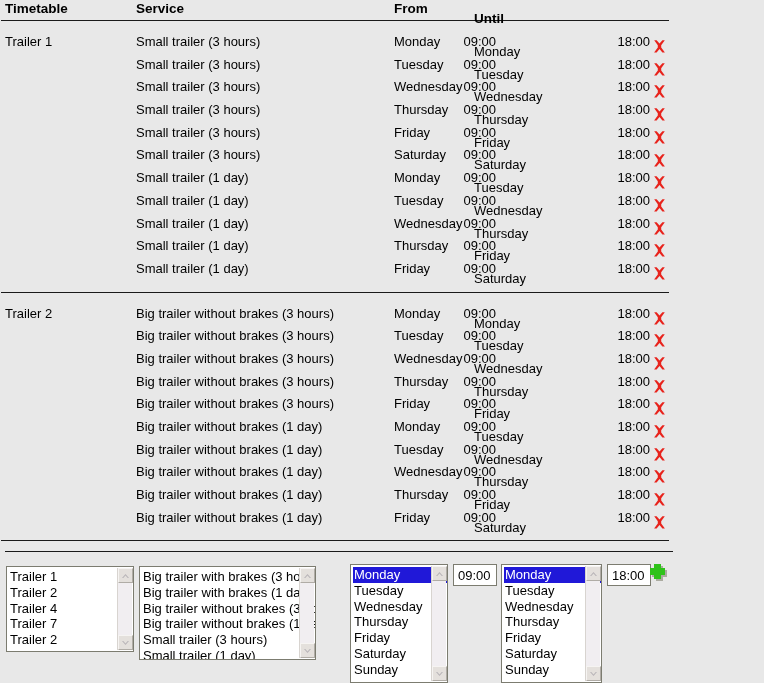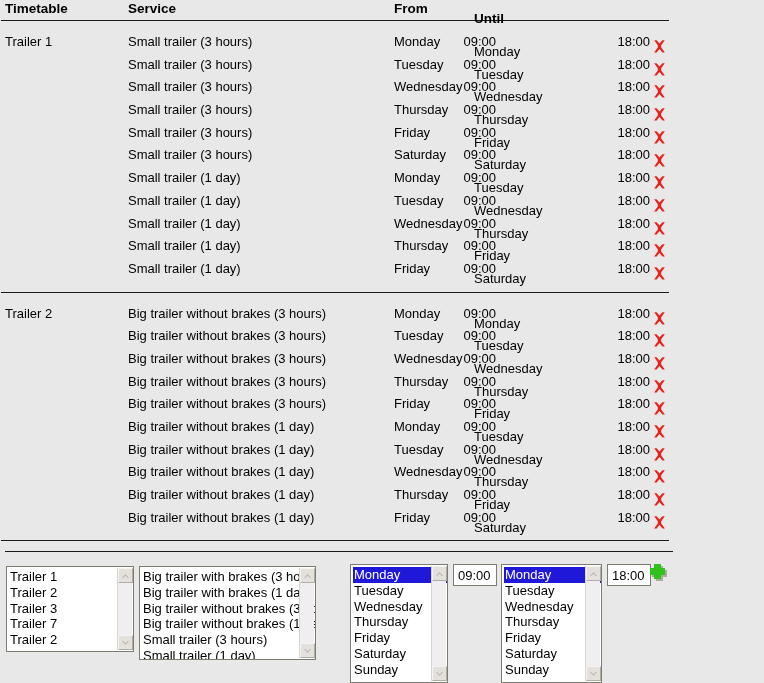--- a/index.html
+++ b/index.html
@@ -58,21 +58,21 @@
   .cell {
     position: absolute;
     top: 0;
     line-height: 22.7px;
     white-space: nowrap;
     font-size: 13px;
   }
 
   
   .c-trailer { left: 5px;   }
-  .c-service { left: 128px; }
+  .c-service { left: 136px; }
   .c-fromday { left: 350px; padding-left: 44px; }
   .c-fromtime{ left: 448px; width: 48px; text-align: right; }
   .c-untilday{ left: 474px; margin-top: 10px; }
   .c-untiltime{left: 602px; width: 48px; text-align: right; }
   .c-del     { left: 652px; top: 4px; }
 
   .group-head-spacer { height: 10px; }
   .group-tail-spacer { height: 11px; }
 
   
@@ -432,21 +432,21 @@
 
 </div>
 
 <div class="form-rule"></div>
 
 <div class="form-area">
 
   <div class="listbox" id="lb-trailer">
       <div class="opt">Trailer 1</div>
       <div class="opt">Trailer 2</div>
-      <div class="opt">Trailer 3</div>
+      <div class="opt">Trailer 4</div>
       <div class="opt">Trailer 7</div>
       <div class="opt">Trailer 2</div>
     <div class="sbar">
       <div class="sbtn up">
         <svg width="9" height="6" viewBox="0 0 9 6">
             <path d="M4.5 1 L8 5 L6.7 5 L4.5 2.6 L2.3 5 L1 5 Z" fill="#b8b4b8"></path>
           </svg>
       </div>
       <div class="sbtn down">
         <svg width="9" height="6" viewBox="0 0 9 6">

